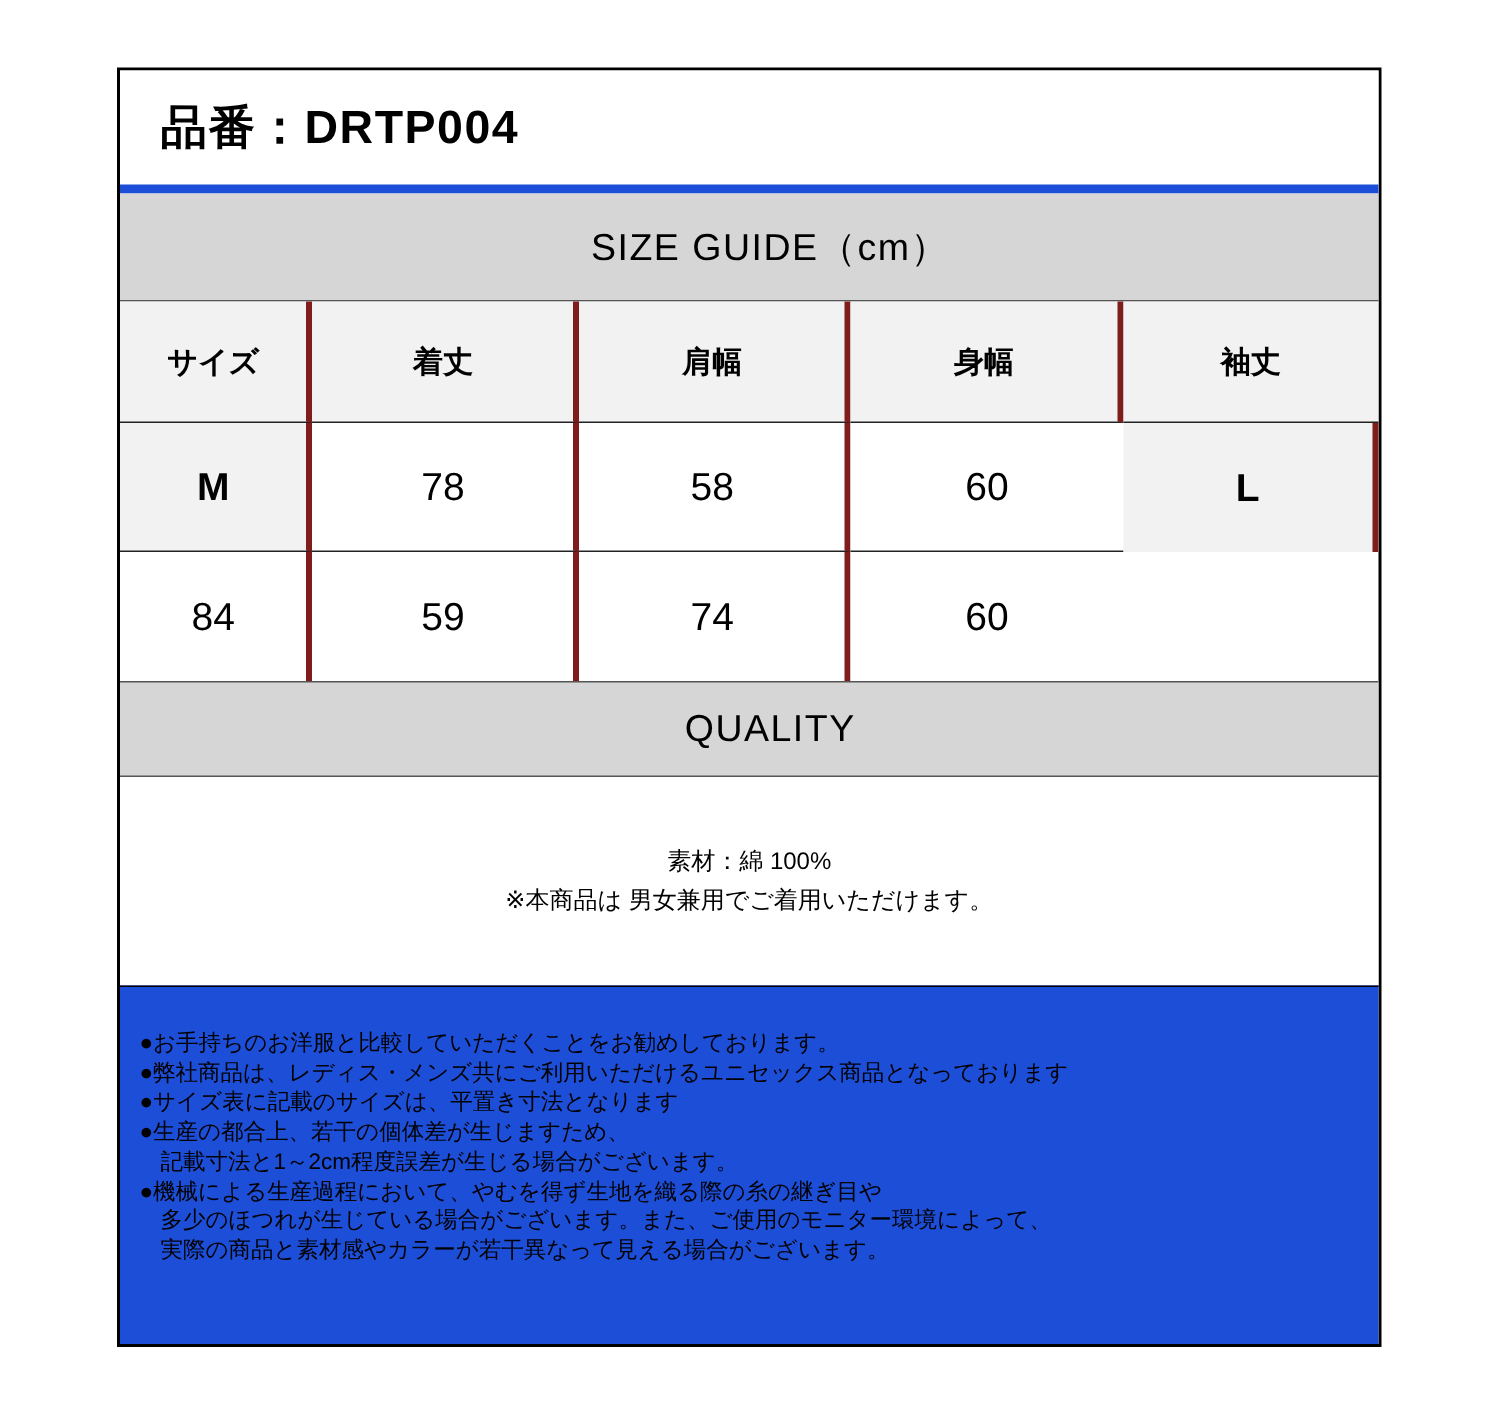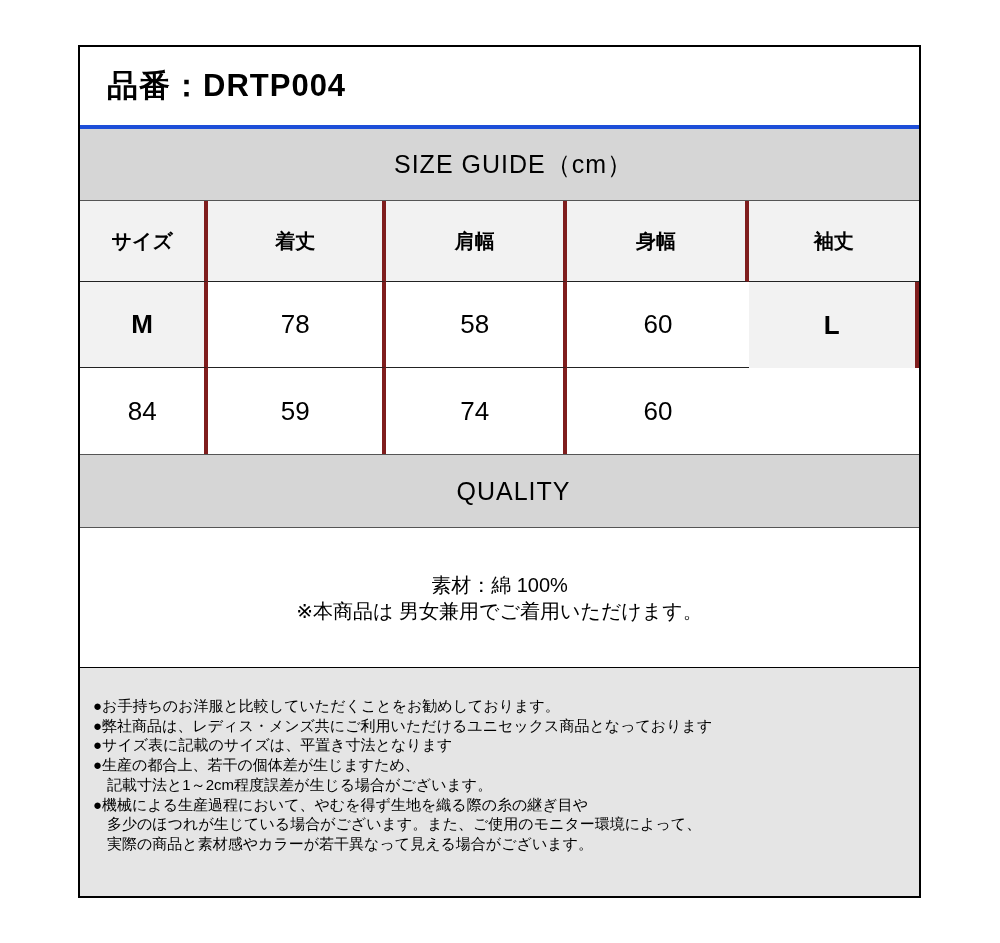--- a/index.html
+++ b/index.html
@@ -18,38 +18,38 @@
     border: 2px solid #000;
     background: #fff;
     display: flex;
     flex-direction: column;
   }
   
   .title-row {
     height: 82px;
     display: flex; align-items: center;
     padding-left: 27px;
-    border-bottom: 4px solid #1d4ed8;
+    border-bottom: 6px solid #1d4ed8;
     background: #fff;
   }
   .title-row .code {
     font-size: 31px;
     font-weight: bold;
     letter-spacing: 1px;
   }
   
   .bar {
     background: #d6d6d6;
     display: flex; align-items: center; justify-content: center;
     font-size: 25px;
     letter-spacing: 1px;
     padding-left: 28px;
   }
   .bar.size-guide { height: 72px; border-bottom: 1px solid #555; }
-  .bar.quality { height: 74px; border-top: 1px solid #555; border-bottom: 1px solid #555; }
+  .bar.quality { height: 64px; border-top: 1px solid #555; border-bottom: 1px solid #555; }
   
   .size-table {
     display: grid;
     grid-template-columns: 15.3% 21.2% 21.6% 21.6% 20.3%;
     grid-template-rows: 81px 86px 86px;
   }
   .cell {
     display: flex; align-items: center; justify-content: center;
     border-right: 4px solid #7f1d1d;
     border-bottom: 1px solid #222;
@@ -59,28 +59,28 @@
   .cell.last-row { border-bottom: none; }
   .cell.head { background: #f2f2f2; font-size: 20px; font-weight: bold; }
   .cell.size { background: #f2f2f2; font-size: 26px; font-weight: bold; }
   .cell.val  { font-size: 26px; font-weight: normal; }
   
   .quality-content {
     height: 139px;
     display: flex; flex-direction: column;
     align-items: center; justify-content: center;
     background: #fff;
-    font-size: 20px;
+    font-size: 16px;
     line-height: 26px;
   }
   
   .notes {
     flex: 1;
     border-top: 1px solid #000;
-    background: #e5e5e5;
+    background: #1d4ed8;
     padding: 28px 16px 0 13px;
     font-size: 15px;
     line-height: 19.7px;
   }
   .notes .line { white-space: nowrap; }
   .notes .line.indent { padding-left: 14px; }
 </style>
 </head>
 <body>
 

